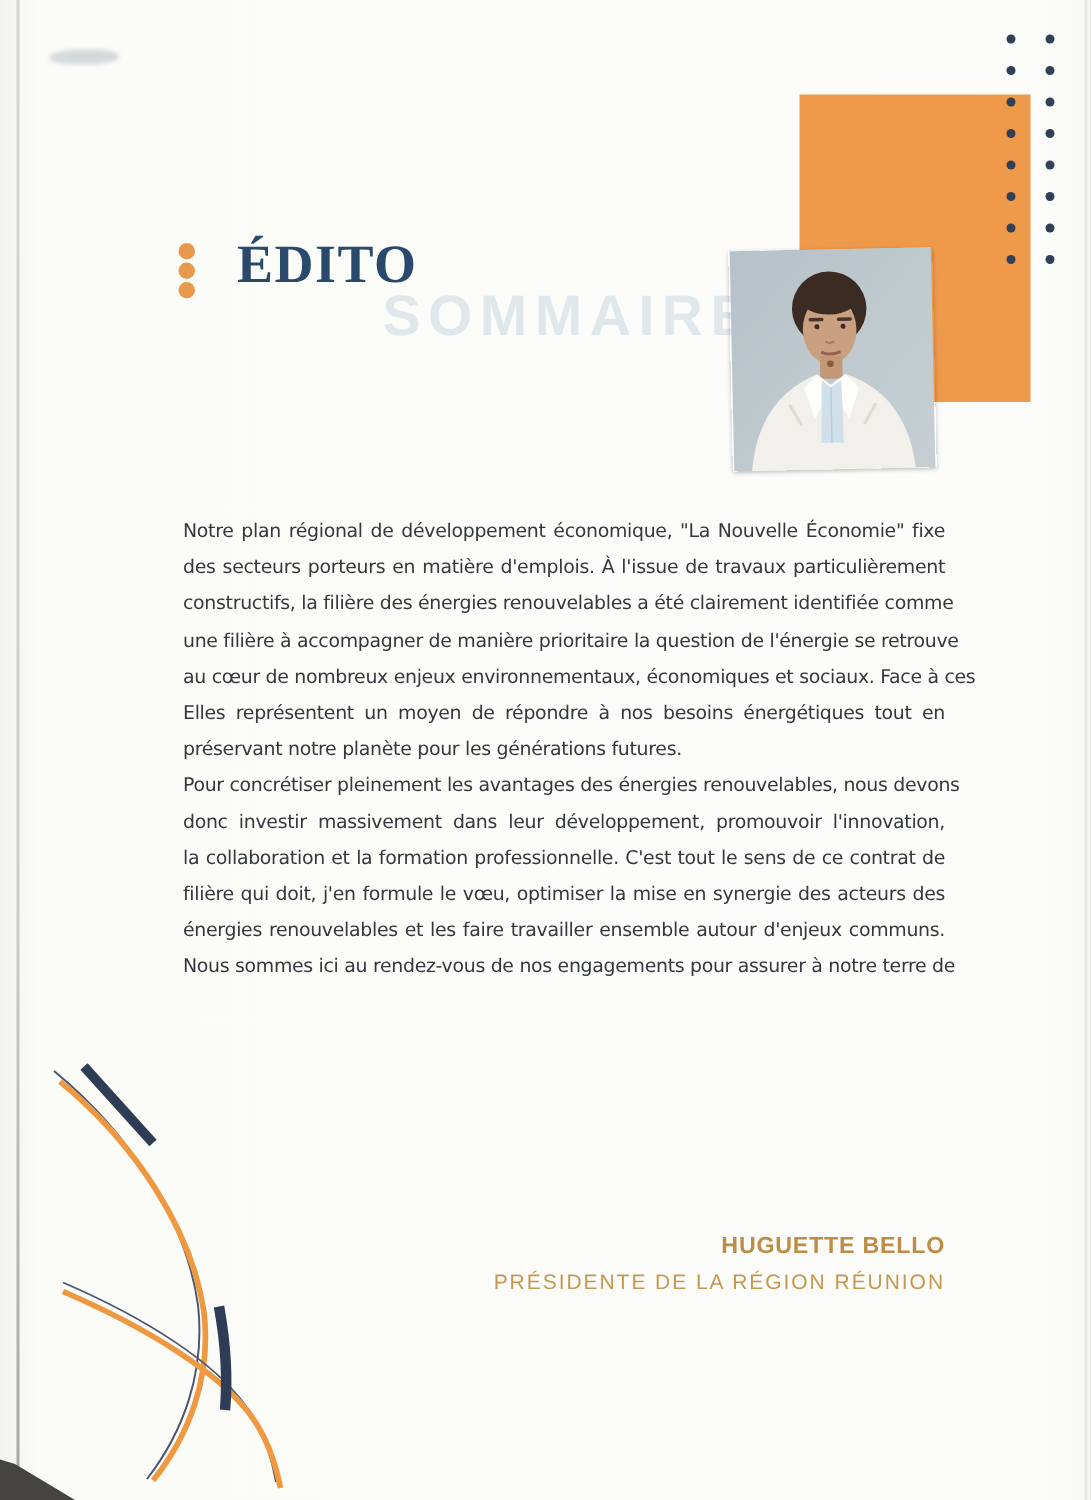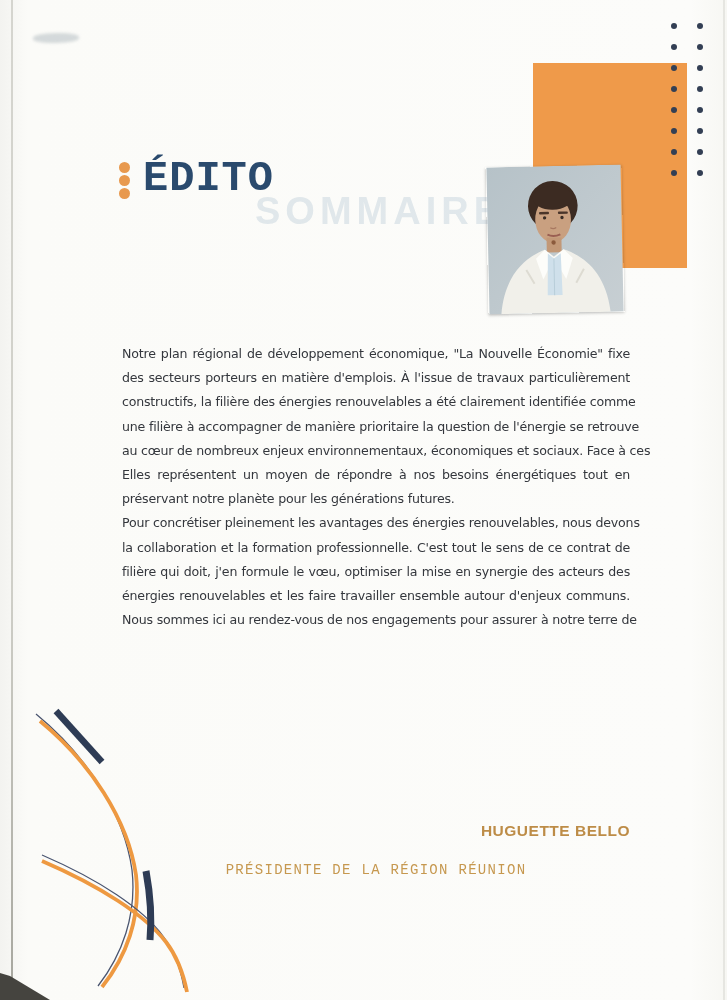--- a/index.html
+++ b/index.html
@@ -15,22 +15,22 @@
   
   .scan-edge-left{position:absolute;left:11px;top:0;width:2px;height:980px;
     background:linear-gradient(180deg,#d5d5cf 0%,#cfcfc8 60%,#a8a8a0 100%);}
   .scan-edge-right{position:absolute;left:723px;top:0;width:2px;height:1000px;background:#e6e6e1;}
   .scan-smudge{position:absolute;left:33px;top:33px;width:46px;height:10px;
     background:rgba(150,162,172,0.38);border-radius:50% 40% 50% 40%;filter:blur(1.5px);}
 
   
   .title-dots{position:absolute;left:119px;top:162px;display:flex;flex-direction:column;gap:2px;}
   .title-dots i{width:11px;height:11px;border-radius:50%;background:#e8994e;display:block;}
-  .page-title{position:absolute;left:143px;top:155px;font-size:42px;font-weight:bold;
-    color:#2a4a6d;letter-spacing:1px;font-family:Liberation Mono, monospace;}
+  .page-title{position:absolute;left:158px;top:155px;font-size:36px;font-weight:bold;
+    color:#2a4a6d;letter-spacing:1px;font-family:Liberation Serif, serif;}
   .watermark{position:absolute;left:255px;top:190px;font-size:38px;font-weight:bold;
     letter-spacing:5px;color:rgba(120,155,178,0.20);font-family:"Liberation Sans",sans-serif;}
 
   
   .orange-block{position:absolute;left:533px;top:63px;width:154px;height:205px;background:#ef9a4a;}
   .dot-grid{position:absolute;left:671px;top:23px;display:grid;
     grid-template-columns:6px 6px;column-gap:20px;row-gap:15px;}
   .dot-grid i{width:6px;height:6px;border-radius:50%;background:#333f54;display:block;}
   .portrait{position:absolute;left:487px;top:166px;width:136px;height:147px;
     transform:rotate(-1.2deg);box-shadow:0 1px 3px rgba(0,0,0,0.25);}
@@ -40,22 +40,22 @@
   .body-text{position:absolute;left:122px;top:342px;width:508px;
     font-size:12.6px;letter-spacing:-0.2px;color:#34373d;}
   .body-text .line{line-height:24.2px;white-space:nowrap;
     text-align:justify;text-align-last:justify;}
   .body-text .line.para-end{text-align-last:left;}
 
   
   .signature{position:absolute;left:122px;top:784px;width:508px;text-align:right;}
   .sig-name{font-size:15.5px;font-weight:bold;letter-spacing:0.5px;color:#bd8c47;
     font-family:"Liberation Sans",sans-serif;margin-top:38px;}
-  .sig-role{margin-top:22px;font-size:14px;letter-spacing:1.3px;color:#c6984f;
-    font-family:Liberation Mono, monospace;text-align:center;}
+  .sig-role{margin-top:6px;font-size:14px;letter-spacing:1.3px;color:#c6984f;
+    font-family:Liberation Sans, sans-serif;}
 
   .decor{position:absolute;left:0;top:0;pointer-events:none;}
 </style>
 </head>
 <body>
 
 <div class="page">
 
   <div class="scan-edge-left"></div>
   <div class="scan-edge-right"></div>
@@ -122,20 +122,21 @@
 
   <div class="body-text">
     <div class="line">Notre plan régional de développement économique, "La Nouvelle Économie" fixe</div>
     <div class="line">des secteurs porteurs en matière d'emplois. À l'issue de travaux particulièrement</div>
     <div class="line">constructifs, la filière des énergies renouvelables a été clairement identifiée comme</div>
     <div class="line">une filière à accompagner de manière prioritaire la question de l'énergie se retrouve</div>
     <div class="line">au cœur de nombreux enjeux environnementaux, économiques et sociaux. Face à ces</div>
     <div class="line">Elles représentent un moyen de répondre à nos besoins énergétiques tout en</div>
     <div class="line para-end">préservant notre planète pour les générations futures.</div>
     <div class="line">Pour concrétiser pleinement les avantages des énergies renouvelables, nous devons</div>
+    <div class="line">donc investir massivement dans leur développement, promouvoir l'innovation,</div>
     <div class="line">la collaboration et la formation professionnelle. C'est tout le sens de ce contrat de</div>
     <div class="line">filière qui doit, j'en formule le vœu, optimiser la mise en synergie des acteurs des</div>
     <div class="line">énergies renouvelables et les faire travailler ensemble autour d'enjeux communs.</div>
     <div class="line">Nous sommes ici au rendez-vous de nos engagements pour assurer à notre terre de</div>
   </div>
 
   <div class="signature">
     <div class="sig-name">HUGUETTE BELLO</div>
     <div class="sig-role">PRÉSIDENTE DE LA RÉGION RÉUNION</div>
   </div>

